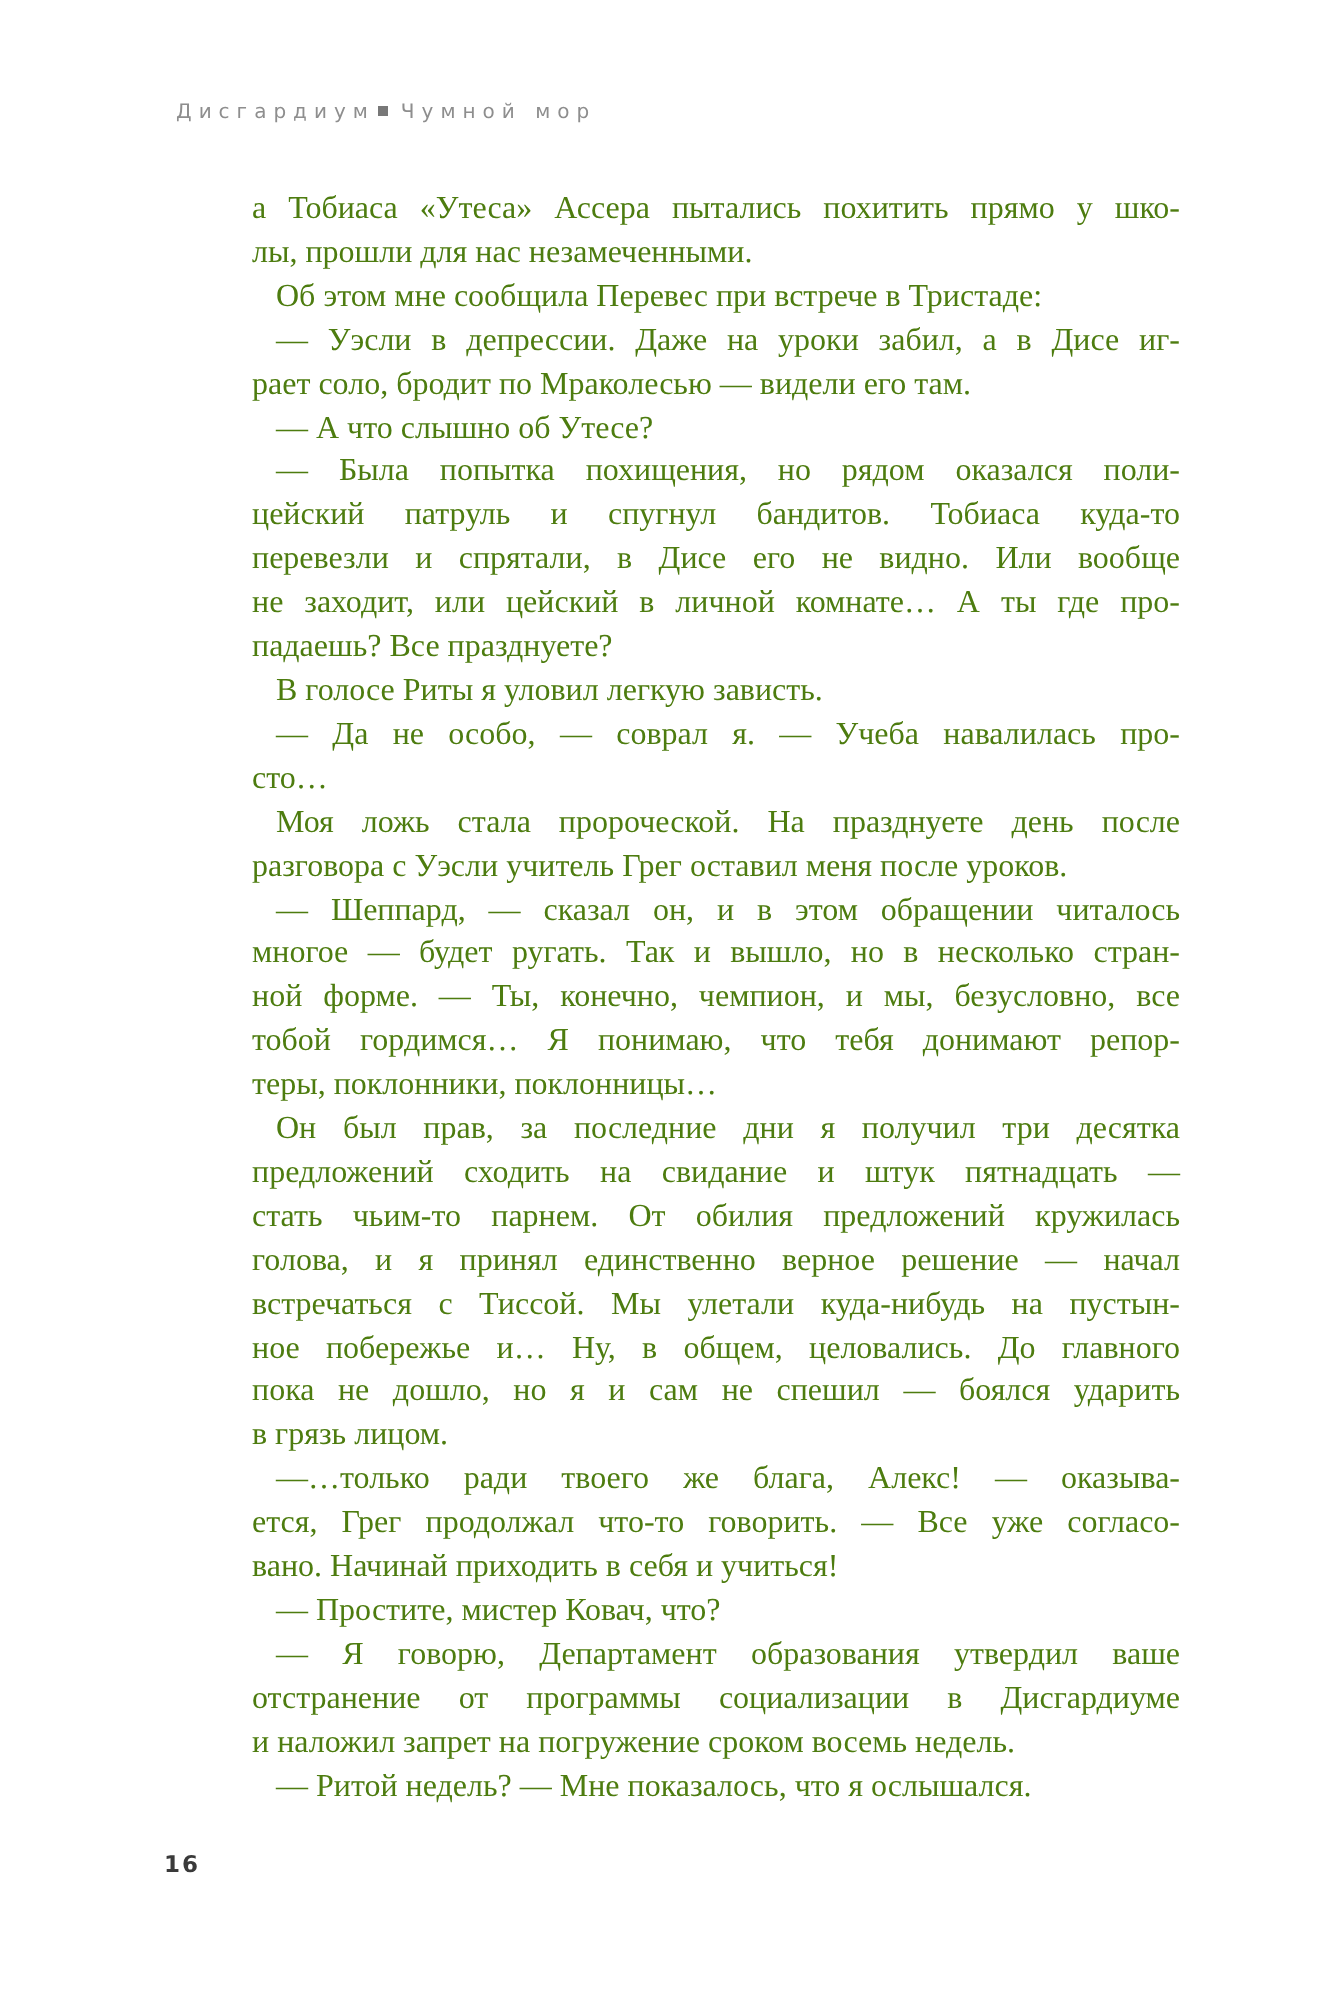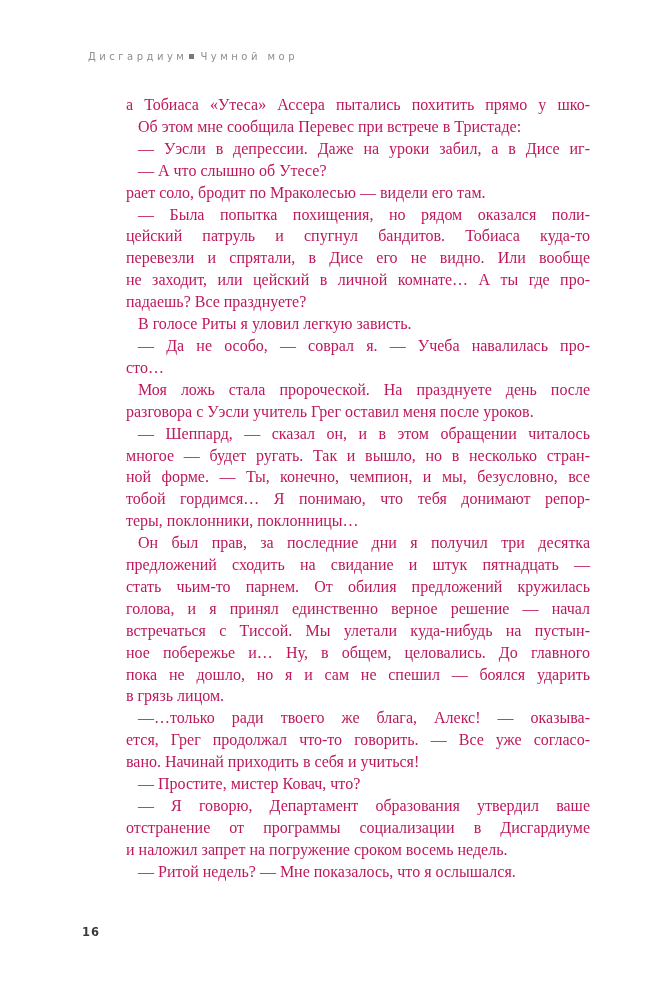--- a/index.html
+++ b/index.html
@@ -33,21 +33,21 @@
     vertical-align: middle;
   }
   .text-block {
     position: absolute;
     left: 126px;
     top: 94px;
     width: 464px;
     font-family: "Liberation Serif", "DejaVu Serif", serif;
     font-size: 16px;
     line-height: 21.9px;
-    color: #be185d;
+    color: #4d7c0f;
   }
   .line {
     text-align: justify;
     text-align-last: left;
     hyphens: none;
     white-space: normal;
   }
   .line.just {
     text-align-last: justify;
   }
@@ -69,24 +69,25 @@
 <body>
 
 <div class="page">
 
   <div class="running-header">
     <span>Дисгардиум</span><span class="sep-square"></span><span>Чумной мор</span>
   </div>
 
   <div class="text-block">
       <div class="line just">а Тобиаса «Утеса» Ассера пытались похитить прямо у шко-</div>
+      <div class="line">лы, прошли для нас незамеченными.</div>
       <div class="line indent">Об этом мне сообщила Перевес при встрече в Тристаде:</div>
       <div class="line indent just">— Уэсли в депрессии. Даже на уроки забил, а в Дисе иг-</div>
+      <div class="line">рает соло, бродит по Мраколесью — видели его там.</div>
       <div class="line indent">— А что слышно об Утесе?</div>
-      <div class="line">рает соло, бродит по Мраколесью — видели его там.</div>
       <div class="line indent just">— Была попытка похищения, но рядом оказался поли-</div>
       <div class="line just">цейский патруль и спугнул бандитов. Тобиаса куда-то</div>
       <div class="line just">перевезли и спрятали, в Дисе его не видно. Или вообще</div>
       <div class="line just">не заходит, или цейский в личной комнате… А ты где про-</div>
       <div class="line">падаешь? Все празднуете?</div>
       <div class="line indent">В голосе Риты я уловил легкую зависть.</div>
       <div class="line indent just">— Да не особо, — соврал я. — Учеба навалилась про-</div>
       <div class="line">сто…</div>
       <div class="line indent just">Моя ложь стала пророческой. На празднуете день после</div>
       <div class="line">разговора с Уэсли учитель Грег оставил меня после уроков.</div>

